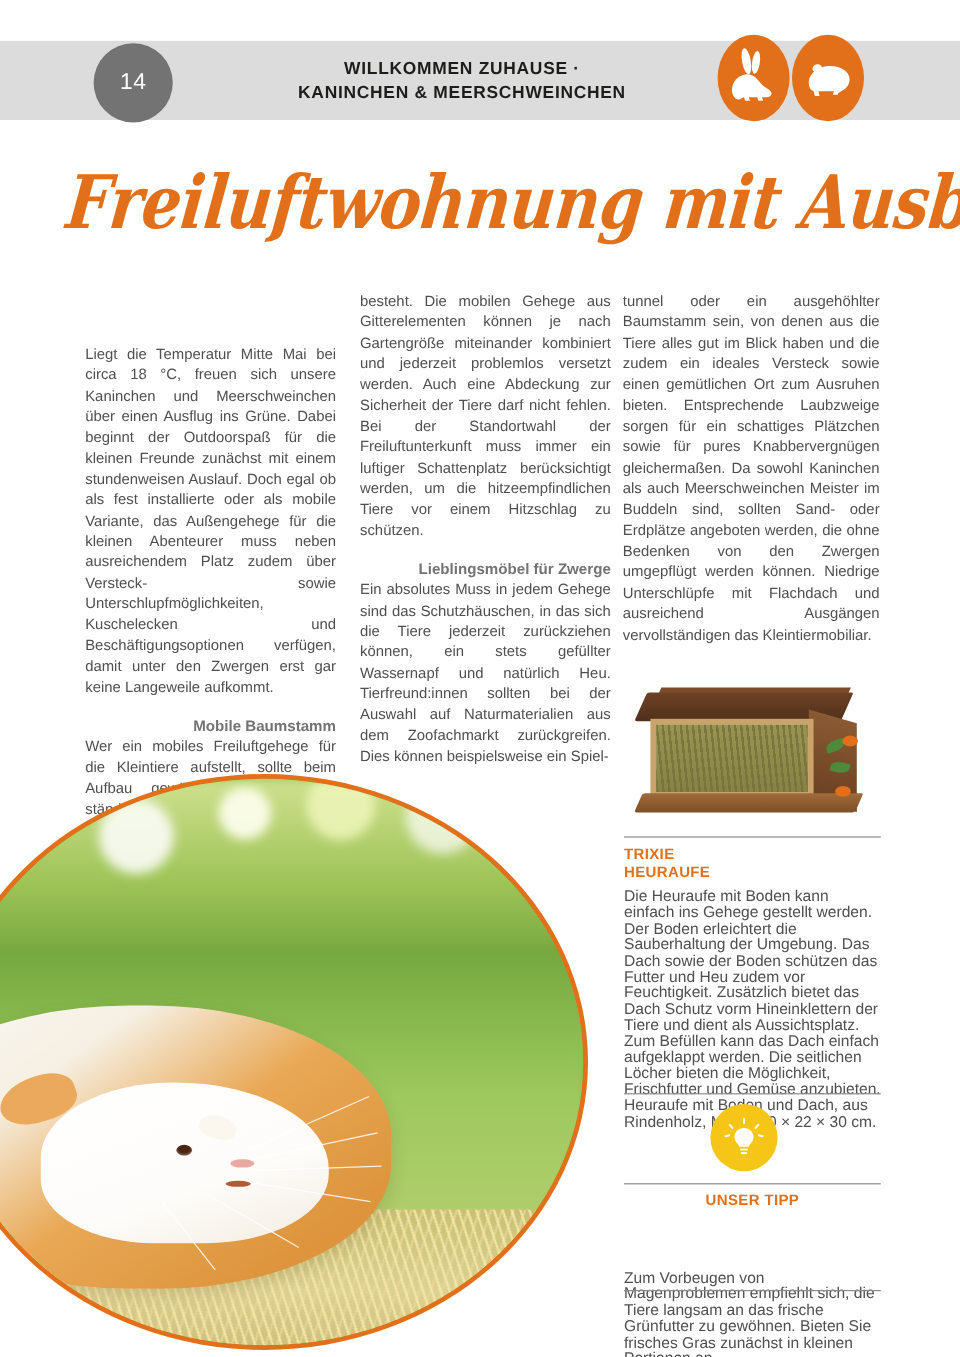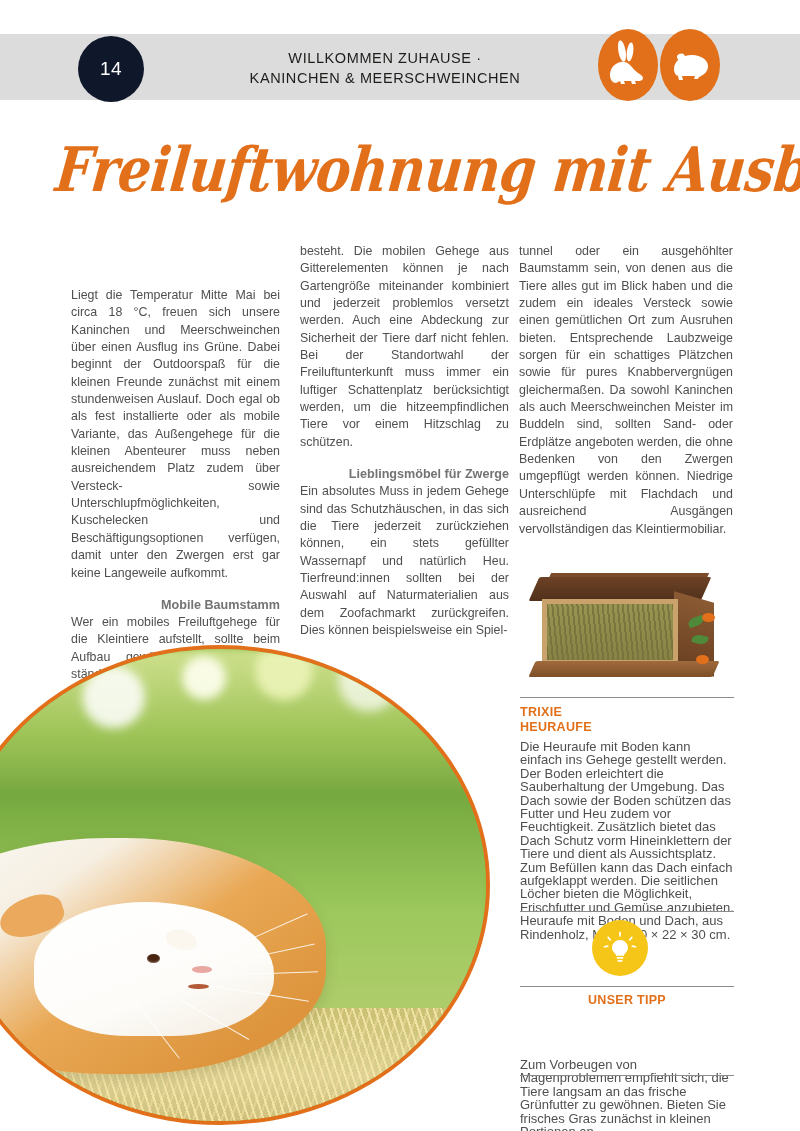--- a/index.html
+++ b/index.html
@@ -25,37 +25,37 @@
     height: 66px;
     background: #dcdcdc;
   }
   .page-badge {
     position: absolute;
     left: 78px;
     top: 36px;
     width: 66px;
     height: 66px;
     border-radius: 50%;
-    background: #0f172a;
+    background: #737373;
     display: flex;
     align-items: center;
     justify-content: center;
     color: #ffffff;
     font-size: 19px;
     font-weight: 400;
     letter-spacing: 0.5px;
   }
   .header-title {
     position: absolute;
     left: 190px;
     top: 48px;
     width: 390px;
     text-align: center;
     font-size: 14.5px;
-    font-weight: normal;
+    font-weight: bold;
     line-height: 20px;
     letter-spacing: 0.6px;
     color: #1d1d1b;
   }
   .header-icons {
     position: absolute;
     left: 598px;
     top: 29px;
     display: flex;
     gap: 2px;

